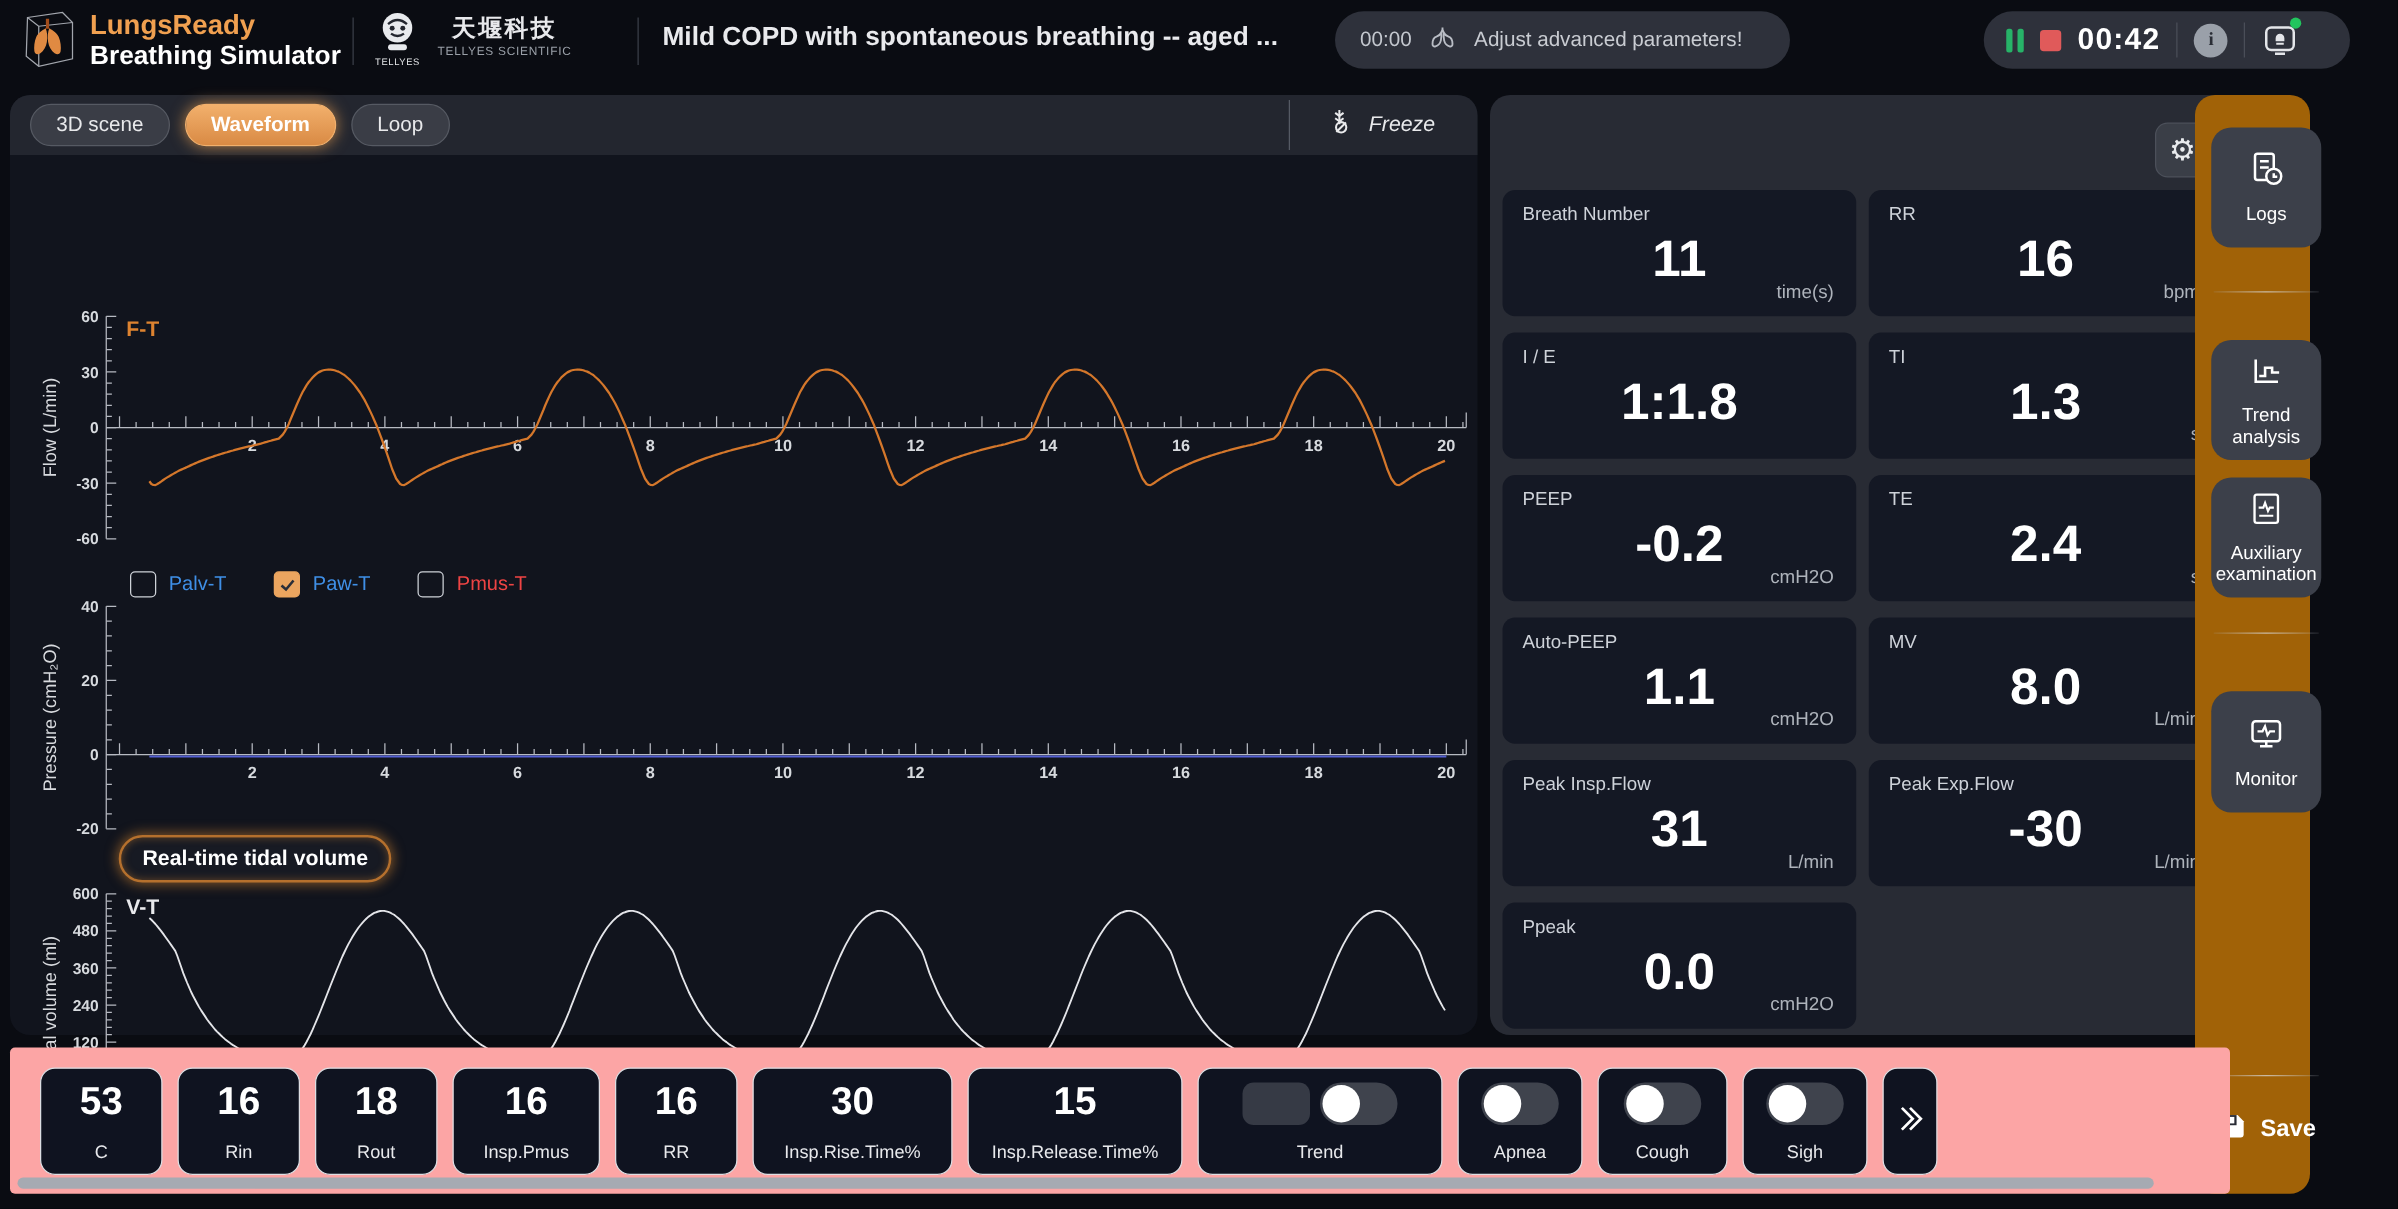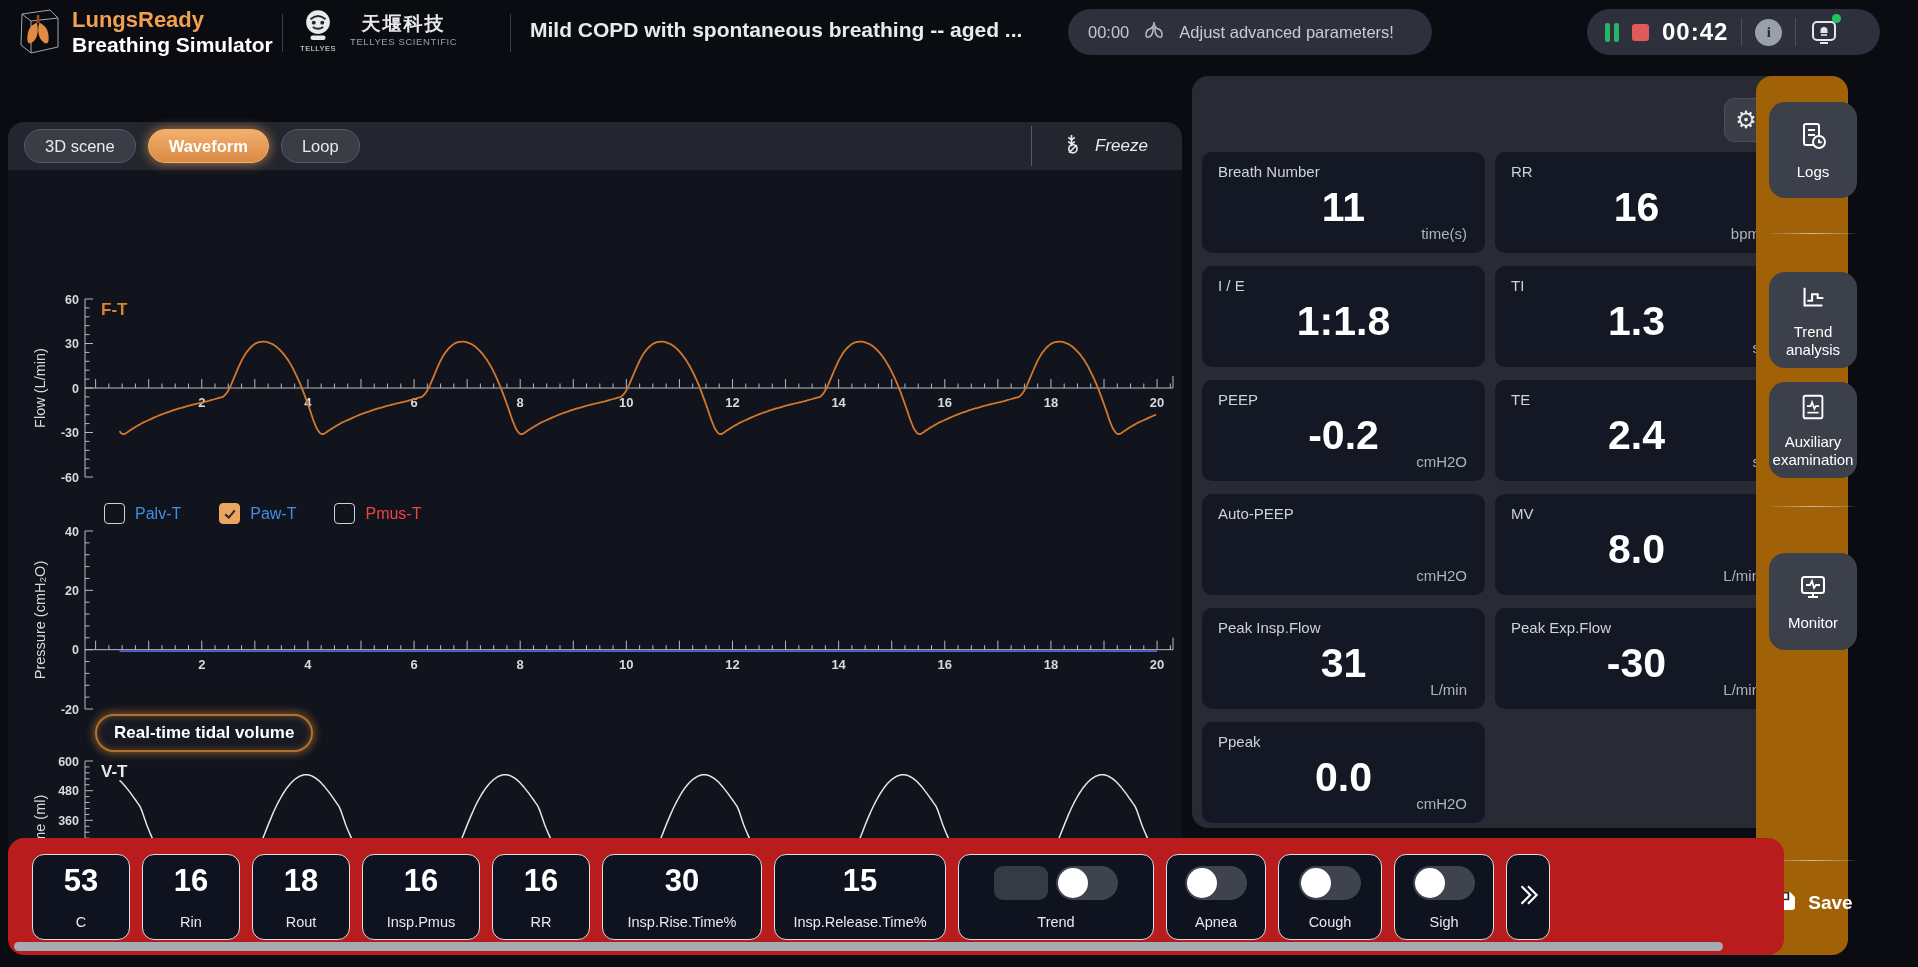--- a/index.html
+++ b/index.html
@@ -31,21 +31,21 @@
   .pause-ic i { display:block; width:5px; height:19px; background:#27b368; border-radius:2px; }
   .stop-ic { width:17px; height:17px; background:#e05a5a; border-radius:3px; cursor:pointer; }
   .timer { color:#fff; font-size:24px; font-weight:bold; letter-spacing:1px; }
   .pill-div { width:1px; height:28px; background:#4a4e58; }
   .info-ic { width:27px; height:27px; border-radius:50%; background:#9aa0a9; color:#2a2d36; font-weight:bold;
              font-size:15px; display:flex; align-items:center; justify-content:center; font-family:"Liberation Serif",serif; cursor:pointer; }
   .device-wrap { position:relative; width:30px; height:30px; cursor:pointer; }
   .device-dot { position:absolute; right:-2px; top:-3px; width:9px; height:9px; border-radius:50%; background:#22c55e; }
 
   
-  .chart-panel { position:absolute; left:8px; top:76px; width:1174px; height:752px; background:#11141d; border-radius:16px;margin-top:46px; }
+  .chart-panel { position:absolute; left:8px; top:76px; width:1174px; height:752px; background:#11141d; border-radius:16px; }
   .tab-strip { position:absolute; left:0; top:0; width:1174px; height:48px; background:#23262f; border-radius:16px 16px 0 0;
                display:flex; align-items:center; padding:0 16px; gap:12px; }
   .tab { height:34px; border-radius:17px; padding:0 20px; display:flex; align-items:center; font-size:16.5px;
          color:#e8e9eb; background:#3a3d46; border:1px solid #565a63; cursor:pointer; }
   .tab.active { background:linear-gradient(180deg,#f2b06c,#d98a44); border:1px solid #f2b06c; color:#fff;
                 box-shadow:0 0 12px rgba(235,160,80,.75); font-weight:bold; }
   .freeze-group { position:absolute; right:34px; top:4px; height:40px; display:flex; align-items:center; gap:12px; cursor:pointer;font-style:italic; }
   .freeze-div { width:1px; height:40px; background:#555a64; margin-right:16px; }
   .freeze-label { color:#e9eaec; font-size:17px; }
   .chart-mount { position:absolute; }
@@ -74,21 +74,21 @@
   .sidebar { position:absolute; left:1756px; top:76px; width:92px; height:879px; background:#a16207; border-radius:16px; }
   .side-btn { position:absolute; left:13px; width:88px; background:#3c404a; border-radius:16px; cursor:pointer;
               display:flex; flex-direction:column; align-items:center; justify-content:center; gap:7px; padding:10px 2px; }
   .side-btn .lbl { color:#fff; font-size:15px; text-align:center; line-height:1.15; }
   .side-div { position:absolute; left:15px; width:84px; height:1px;
               background:linear-gradient(90deg,rgba(160,165,175,.15),rgba(220,224,230,.7),rgba(160,165,175,.15)); }
   .save-row { position:absolute; left:0; width:114px; display:flex; align-items:center; justify-content:center; gap:9px; cursor:pointer; }
   .save-row .lbl { color:#fff; font-size:19px; font-weight:bold; }
 
   
-  .param-bar { position:absolute; left:8px; top:838px; width:1776px; height:117px; background:#b91c1c; border-radius:16px; }
+  .param-bar { position:absolute; left:8px; top:838px; width:1776px; height:117px; background:#fca5a5; border-radius:4px; }
   .param-row { position:absolute; left:24px; top:16px; display:flex; gap:12px; }
   .pcard { position:relative; height:86px; background:#0f1320; border:1.4px solid #dcdee3; border-radius:12px; cursor:pointer; }
   .pcard .val { position:absolute; left:0; right:0; top:8px; text-align:center; color:#fff; font-size:31px; font-weight:bold; }
   .pcard .lbl { position:absolute; left:0; right:0; bottom:9px; text-align:center; color:#e8e9ec; font-size:14.5px; }
   .toggle-row { position:absolute; left:0; right:0; top:11px; display:flex; justify-content:center; align-items:center; gap:8px; }
   .tog-box { width:54px; height:34px; background:#363a45; border-radius:9px; }
   .tog-track { position:relative; width:62px; height:34px; background:#3f434d; border-radius:17px; }
   .tog-knob { position:absolute; left:2px; top:2px; width:30px; height:30px; background:#fff; border-radius:50%; }
   .more-card { position:relative; width:44px; height:86px; background:#0f1320; border:1.4px solid #dcdee3; border-radius:12px;
                display:flex; align-items:center; justify-content:center; cursor:pointer; }
@@ -623,20 +623,21 @@
           <div class="metric-value">-0.2</div>
           <div class="metric-unit">cmH2O</div>
         </div>
         <div class="metric-card">
           <div class="metric-label">TE</div>
           <div class="metric-value">2.4</div>
           <div class="metric-unit">s</div>
         </div>
         <div class="metric-card">
           <div class="metric-label">Auto-PEEP</div>
+          <div class="metric-value">1.1</div>
           <div class="metric-unit">cmH2O</div>
         </div>
         <div class="metric-card">
           <div class="metric-label">MV</div>
           <div class="metric-value">8.0</div>
           <div class="metric-unit">L/min</div>
         </div>
         <div class="metric-card">
           <div class="metric-label">Peak Insp.Flow</div>
           <div class="metric-value">31</div>

